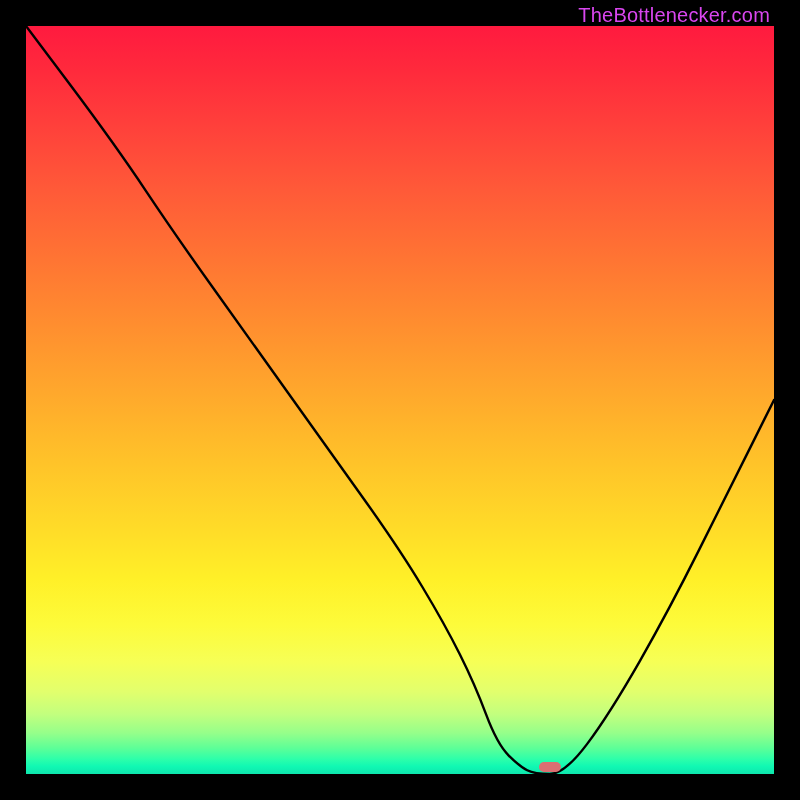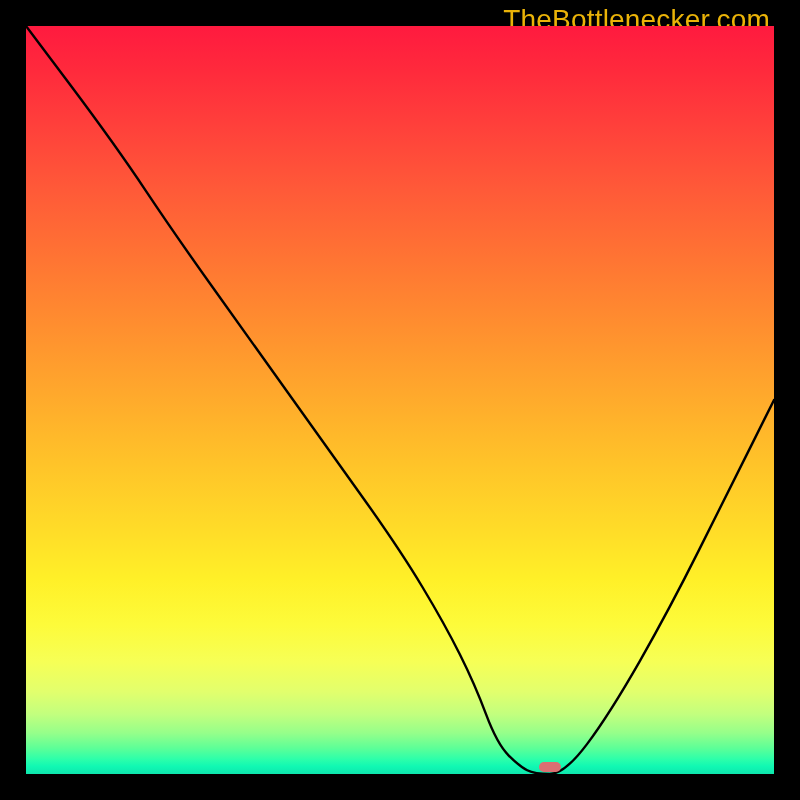--- a/index.html
+++ b/index.html
@@ -43,22 +43,22 @@
       #5eff97 96.5%,
       #2dffaa 98%,
       #10f8b3 99%,
       #0ee6ad 100%
     );
   }
   .watermark {
     position: absolute;
     right: 30px;
     top: 4px;
-    color: #eab308;
-    font-size: 28px;
+    color: #d946ef;
+    font-size: 20px;
     letter-spacing: 0.2px;
     user-select: none;
   }
   svg.curve {
     position: absolute;
     left: 0;
     top: 0;
     width: 748px;
     height: 748px;
     pointer-events: none;

